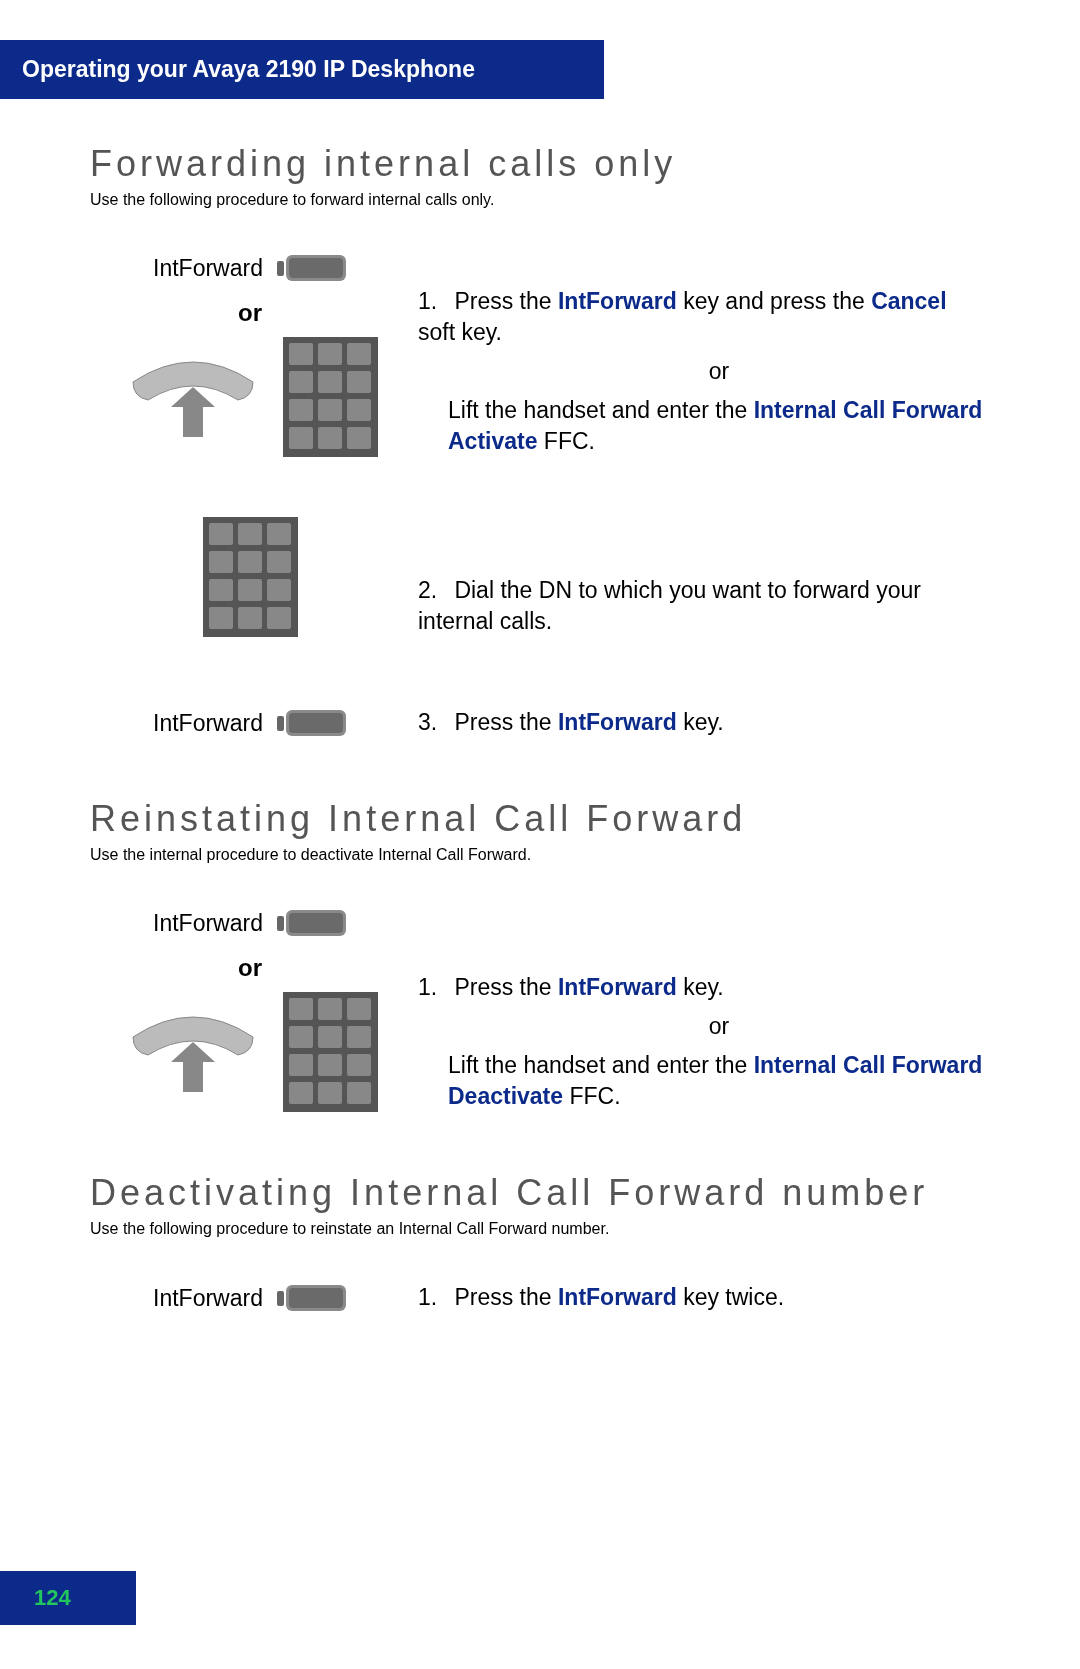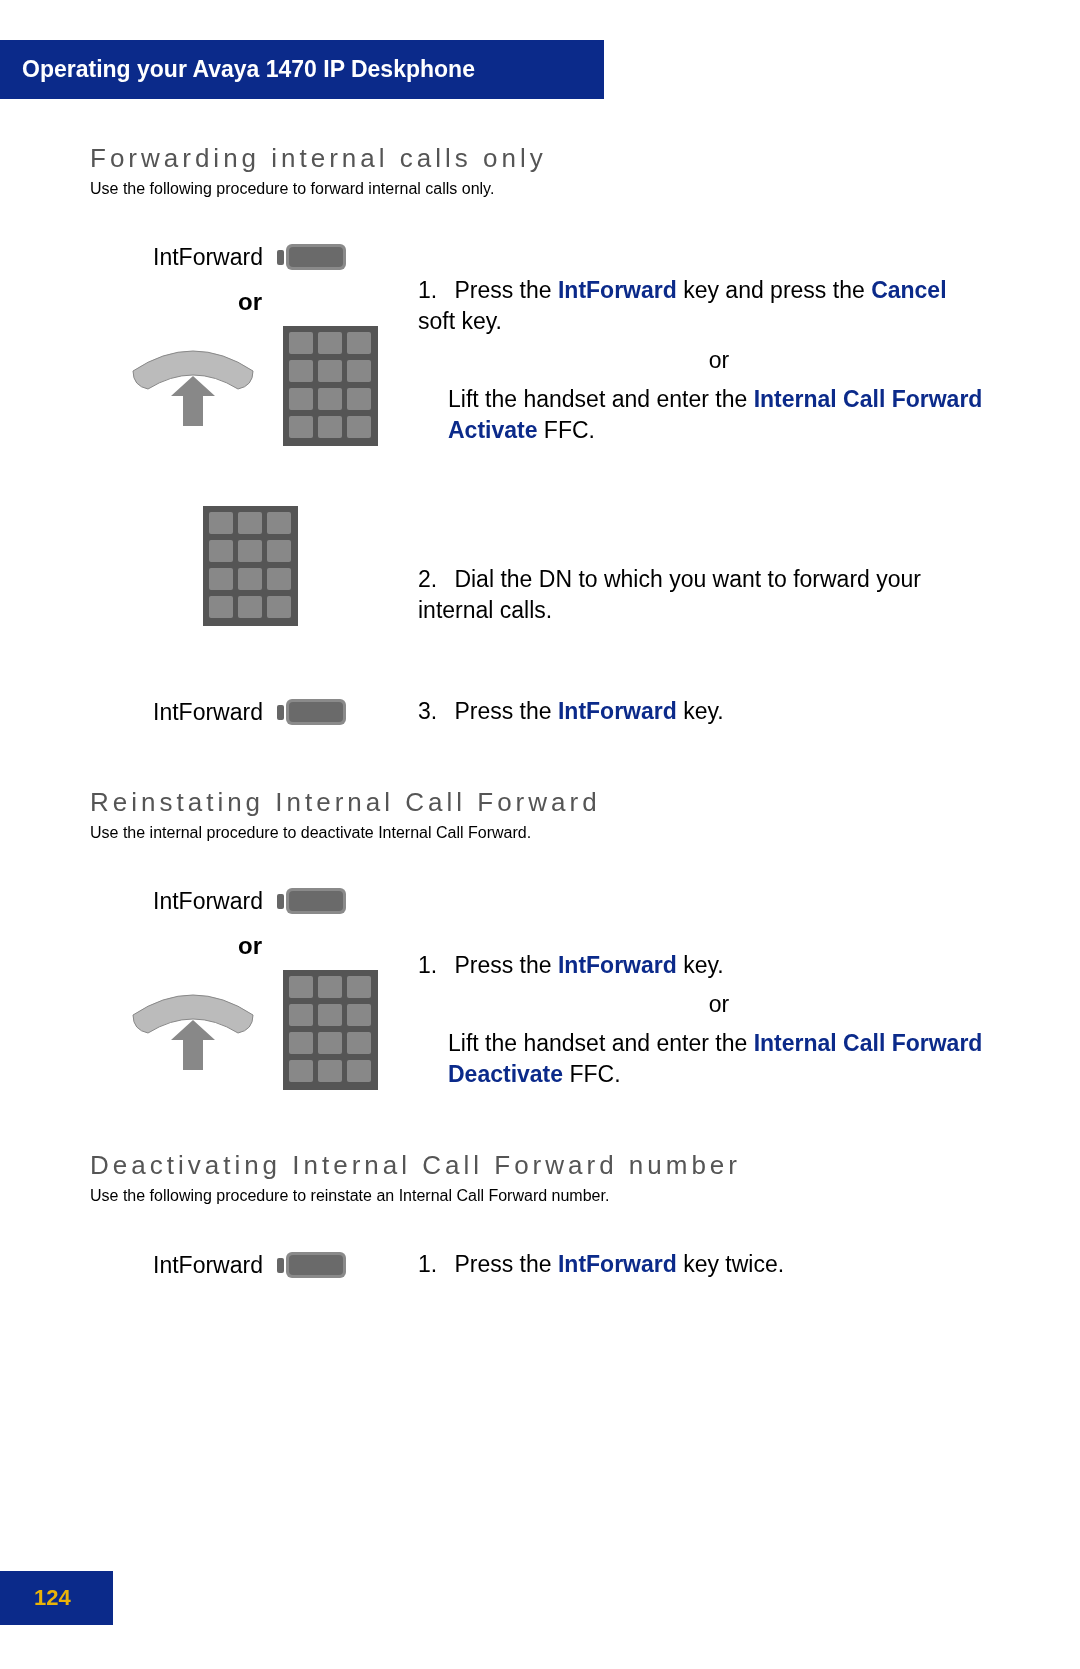--- a/index.html
+++ b/index.html
@@ -22,21 +22,21 @@
     font-weight: bold;
     font-size: 23px;
     padding: 16px 22px 16px 22px;
     width: 560px;
     margin-top: 40px;
   }
   .content {
     padding: 0 90px 0 90px;
   }
   .section-title {
-    font-size: 26px;
+    font-size: 36px;
     color: #555;
     letter-spacing: 4px;
     margin-top: 44px;
     margin-bottom: 6px;
   }
   .section-intro {
     font-size: 16px;
     color: #000;
     margin-bottom: 44px;
   }
@@ -88,35 +88,35 @@
     font-weight: bold;
     color: #000;
     margin: 16px 0 10px 0;
     text-align: center;
   }
   .page-number-box {
     position: absolute;
     bottom: 44px;
     left: 0;
     background: #0b2a8a;
-    color: #eab308;
+    color: #22c55e;
     font-weight: bold;
     font-size: 22px;
-    padding: 14px 13px 14px 34px;
+    padding: 14px 36px 14px 34px;
     width: 66px;
   }
   .softkey-svg { display:block; }
 </style>
 </head>
 <body>
 
 <div class="page">
 
   <div class="blue-bar">
-    <span>Operating your Avaya 1470 IP Deskphone</span>
+    <span>Operating your Avaya 2190 IP Deskphone</span>
   </div>
 
   <div class="content">
 
     <div class="section-title">Forwarding internal calls only</div>
     <div class="section-intro">Use the following procedure to forward internal calls only.</div>
 
     <div class="step-row">
       <div class="icon-col">
         <div class="key-label-row">

